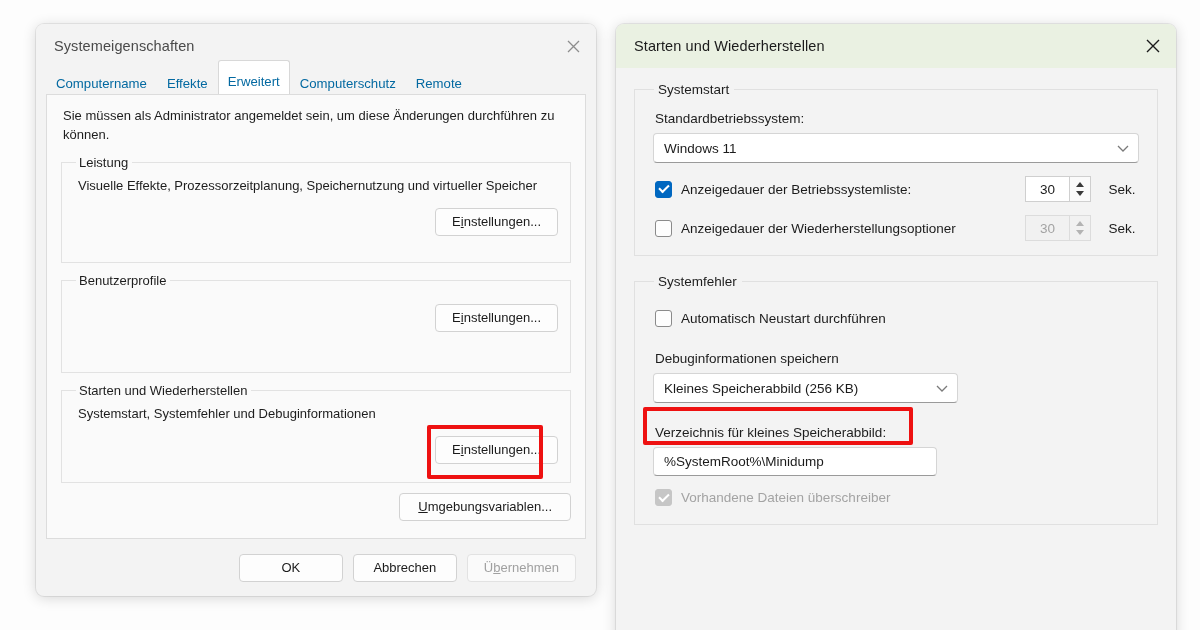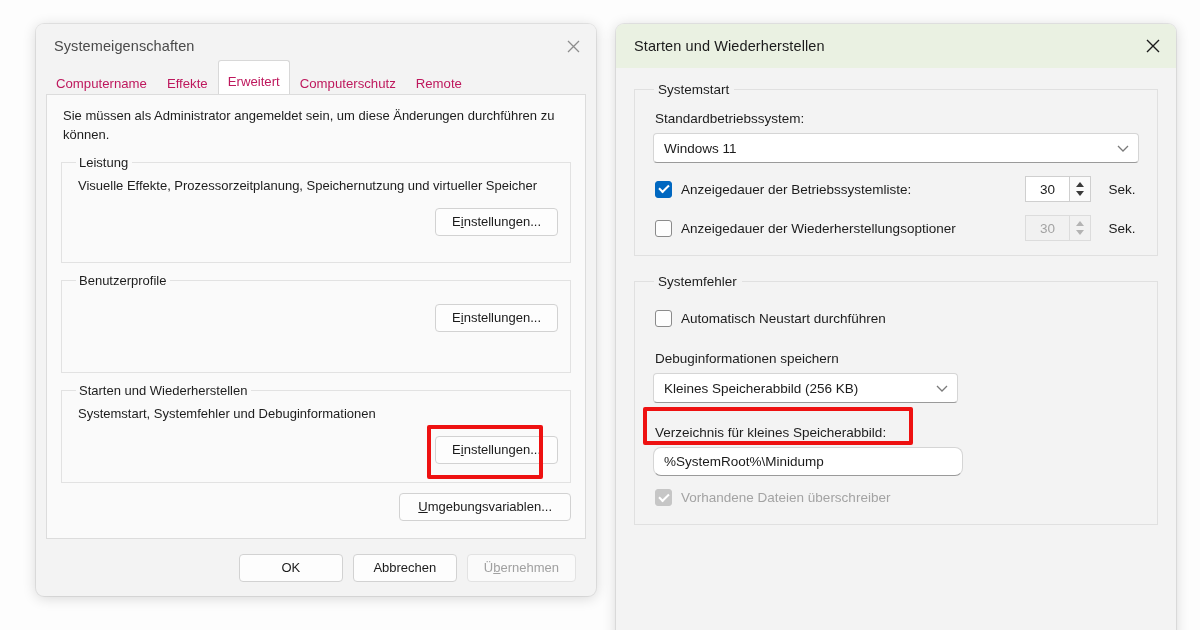--- a/index.html
+++ b/index.html
@@ -60,21 +60,21 @@
   .tabstrip {
     display: flex;
     align-items: flex-end;
     padding: 0 10px;
     height: 26px;
     position: relative;
     z-index: 2;
   }
   .tab {
     font-size: 13.2px;
-    color: #be185d;
+    color: #0369a1;
     padding: 4px 9px 5px 9px;
     line-height: 1;
     border: 1px solid transparent;
     border-bottom: none;
     background: transparent;
     position: relative;
     top: 1px;
   }
   .tab.active {
     background: #ffffff;
@@ -451,21 +451,21 @@
           <span>Kleines Speicherabbild (256 KB)</span>
           <span class="chev">
             <svg width="12" height="8" viewBox="0 0 12 8" aria-hidden="true">
               <path d="M1 1.5 L6 6.5 L11 1.5" stroke="#7a7a7a" stroke-width="1.3" fill="none"></path>
             </svg>
           </span>
         </div>
 
         <div class="field-label" style="margin-top:22px;">Verzeichnis für kleines Speicherabbild:</div>
 
-        <div class="textbox" style="width:310px;border-radius:8px;">
+        <div class="textbox" style="width:284px;">
           <span>%SystemRoot%\Minidump</span>
         </div>
 
         <div class="cbrow" style="">
           <span class="cbox checked disabled"></span>
           <span class="cb-label disabled">Vorhandene Dateien überschreiber</span>
         </div>
       </fieldset>
     </div>
   </div>

